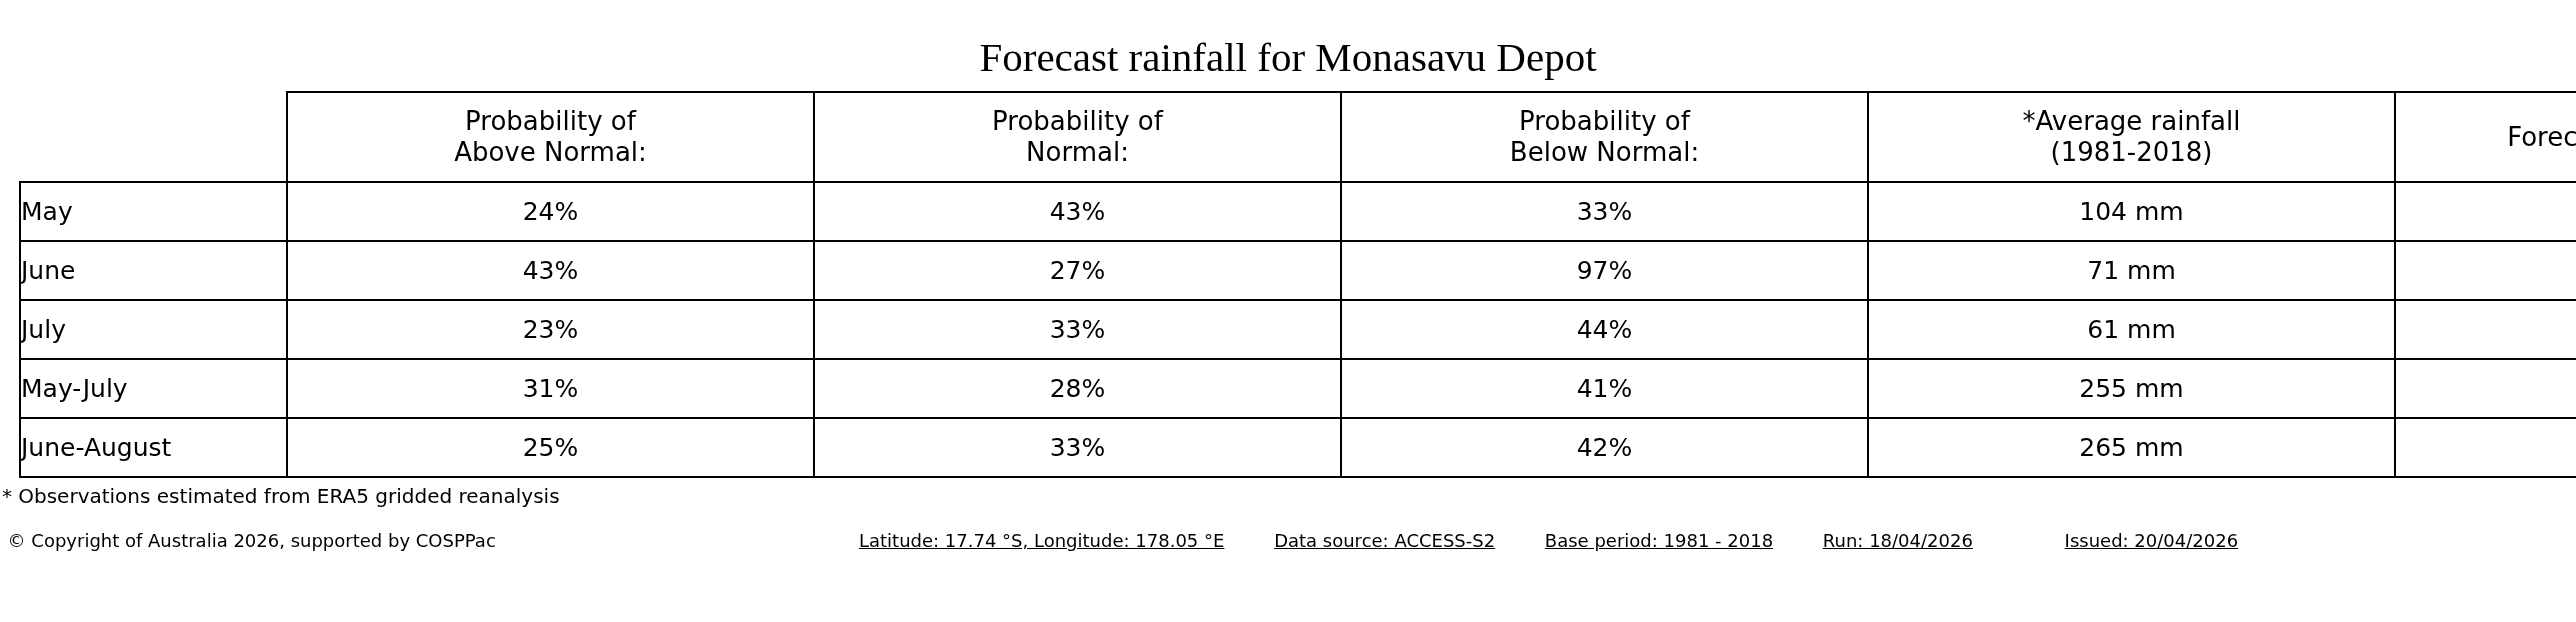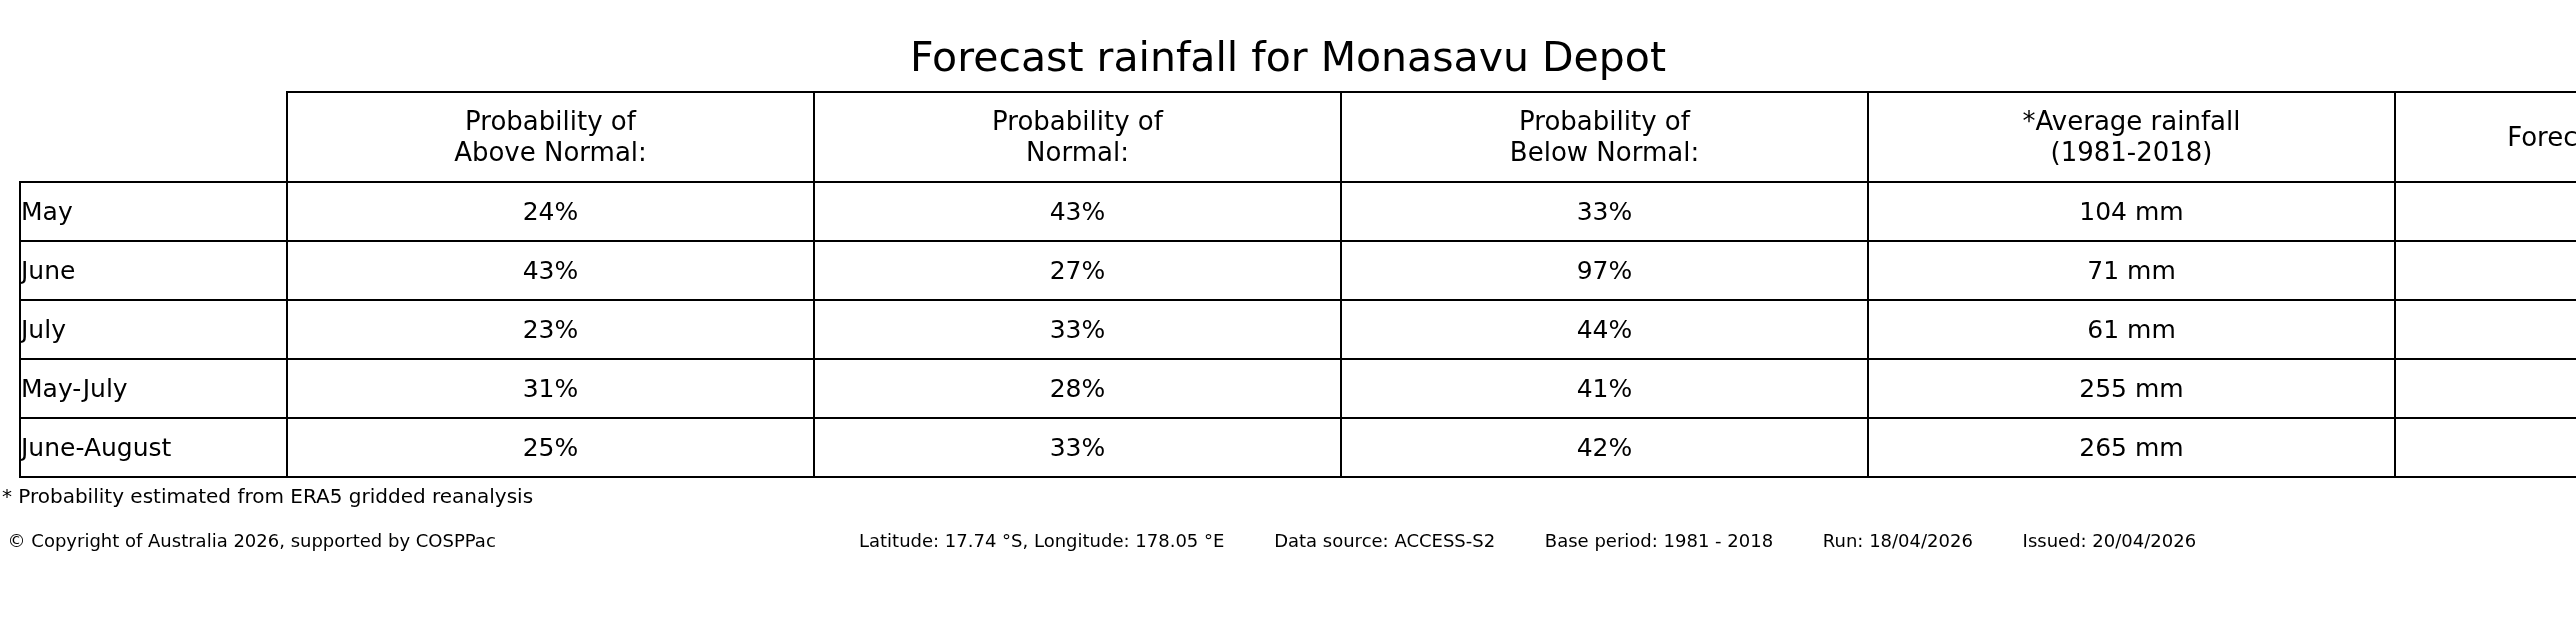--- a/index.html
+++ b/index.html
@@ -15,20 +15,21 @@
     overflow: hidden;
     position: relative;
   }
   .page-title {
     text-align: center;
     font-size: 41px;
     font-weight: normal;
     line-height: 1;
     padding-top: 9.5px;
     letter-spacing: 0px;
+    font-family: Liberation Serif, serif;
   }
   .table-wrap {
     position: absolute;
     left: 19px;
     top: 91px;
     width: 2538px;
   }
   table.forecast {
     border-collapse: collapse;
     table-layout: fixed;
@@ -85,22 +86,23 @@
   }
   .meta {
     position: absolute;
     left: 859px;
     top: 0;
     white-space: nowrap;
   }
   .meta span.meta-item {
     display: inline-block;
     margin-right: 44px;
+    text-decoration: underline;
   }
-  .meta span.meta-item:last-child { margin-right: 0; }
+  .meta span.meta-item:last-child { margin-right: 0; margin-left: 42px; }
 </style>
 </head>
 <body>
 
 <h1 class="page-title">Forecast rainfall for Monasavu Depot</h1>
 
 <div class="table-wrap">
   <table class="forecast">
     <colgroup>
       <col class="c-month">
@@ -172,21 +174,21 @@
         <td>25%</td>
         <td>33%</td>
         <td>42%</td>
         <td>265 mm</td>
         <td>High</td>
       </tr>
     </tbody>
   </table>
 </div>
 
-<div class="footnote">* Probability estimated from ERA5 gridded reanalysis</div>
+<div class="footnote">* Observations estimated from ERA5 gridded reanalysis</div>
 
 <div class="footer-bar">
   <div class="copyright">© Copyright of Australia 2026, supported by COSPPac</div>
   <div class="meta">
     <span class="meta-item">Latitude: 17.74 °S, Longitude: 178.05 °E</span>
     <span class="meta-item">Data source: ACCESS-S2</span>
     <span class="meta-item">Base period: 1981 - 2018</span>
     <span class="meta-item">Run: 18/04/2026</span>
     <span class="meta-item">Issued: 20/04/2026</span>
   </div>

